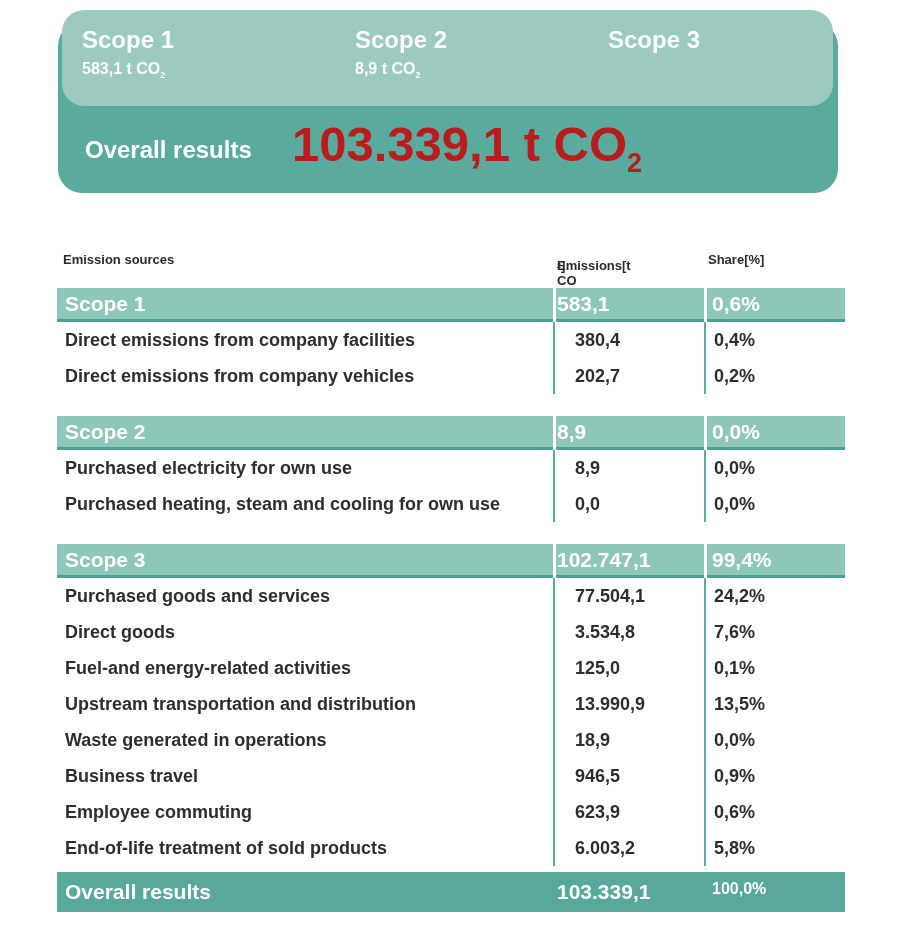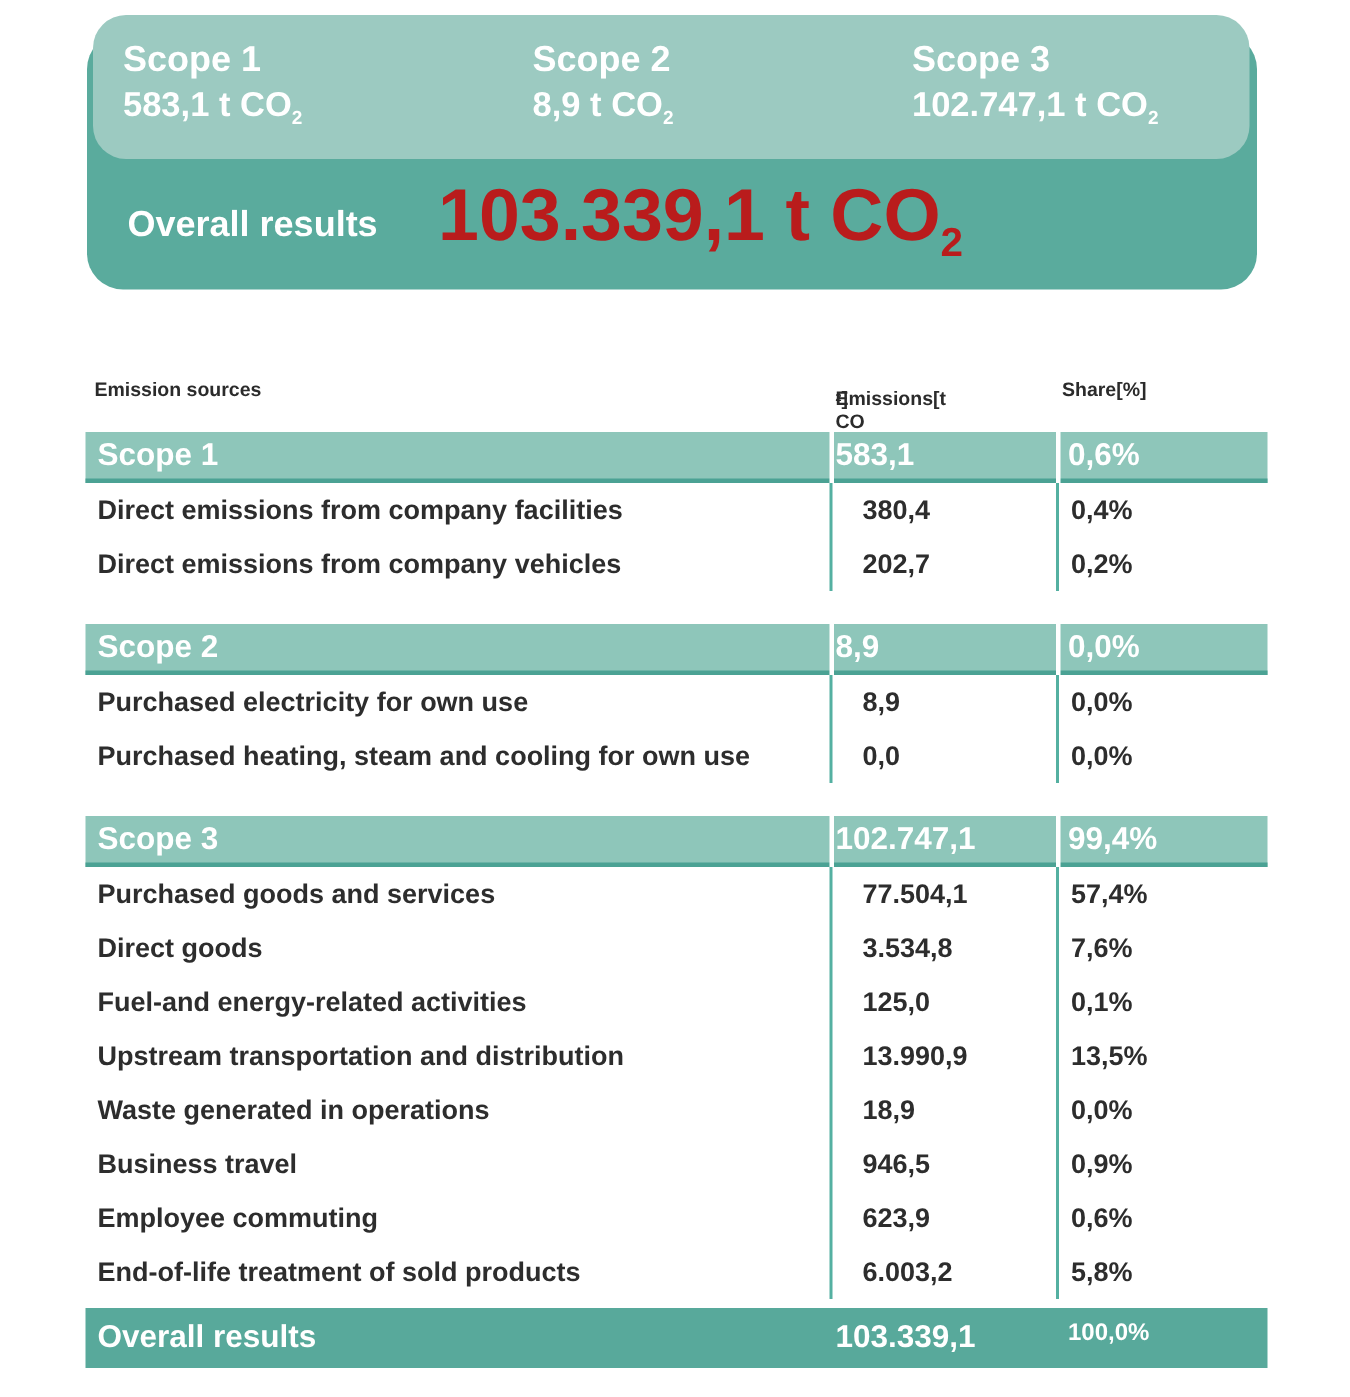--- a/index.html
+++ b/index.html
@@ -9,21 +9,21 @@
   sub { font-size:0.55em; line-height:0; }
 
   
   .summary-card { position:absolute; left:58px; top:10px; width:780px; height:183px; }
   .card-dark { position:absolute; left:0; top:12px; width:780px; height:171px;
     background:#5aab9d; border-radius:24px; }
   .card-light { position:absolute; left:4px; top:0; width:771px; height:96px;
     background:#9ccac1; border-radius:22px; }
   .scope-block { position:absolute; top:15px; color:#ffffff; }
   .scope-block .scope-label { font-size:24px; line-height:29px; }
-  .scope-block .scope-value { font-size:23px; line-height:30px; }
+  .scope-block .scope-value { font-size:16px; line-height:30px; }
   .scope-pos-0 { left:20px; } .scope-pos-1 { left:293px; } .scope-pos-2 { left:546px; }
   .overall-label { position:absolute; left:27px; top:126px; font-size:24px; color:#ffffff; }
   .overall-value { position:absolute; left:234px; top:106px; font-size:49px; color:#b91c1c; }
 
   
   .emissions-table { position:absolute; left:57px; top:246px; width:788px; }
   .table-header { position:relative; height:42px; }
   .table-header span { position:absolute; top:6px; font-size:13px; color:#2b2b2b; }
   .col-source { left:6px; } .col-emissions { left:500px; } .col-share { left:651px; }
 
@@ -61,21 +61,20 @@
       <div class="scope-value"><span>583,1</span> <span>t CO</span><sub>2</sub></div>
     </div>
 
     <div class="scope-block scope-pos-1">
       <div class="scope-label">Scope 2</div>
       <div class="scope-value"><span>8,9</span> <span>t CO</span><sub>2</sub></div>
     </div>
 
     <div class="scope-block scope-pos-2">
       <div class="scope-label">Scope 3</div>
-      <div class="scope-value"><span>102.747,1</span> <span>t CO</span><sub>2</sub></div>
     </div>
   </div>
 
   <div class="overall-label">Overall results</div>
   <div class="overall-value"><span>103.339,1</span> <span>t CO</span><sub>2</sub></div>
 </div>
 
 <div class="emissions-table">
 
   <div class="table-header">
@@ -139,21 +138,21 @@
       <span class="band-share">99,4%</span>
       <span class="band-slit slit-1"></span>
       <span class="band-slit slit-2"></span>
     </div>
     <div class="section-rows">
       <span class="vline vline-1"></span>
       <span class="vline vline-2"></span>
       <div class="table-row">
         <span class="row-source">Purchased goods and services</span>
         <span class="row-emissions">77.504,1</span>
-        <span class="row-share">57,4%</span>
+        <span class="row-share">24,2%</span>
       </div>
       <div class="table-row">
         <span class="row-source">Direct goods</span>
         <span class="row-emissions">3.534,8</span>
         <span class="row-share">7,6%</span>
       </div>
       <div class="table-row">
         <span class="row-source">Fuel-and energy-related activities</span>
         <span class="row-emissions">125,0</span>
         <span class="row-share">0,1%</span>

